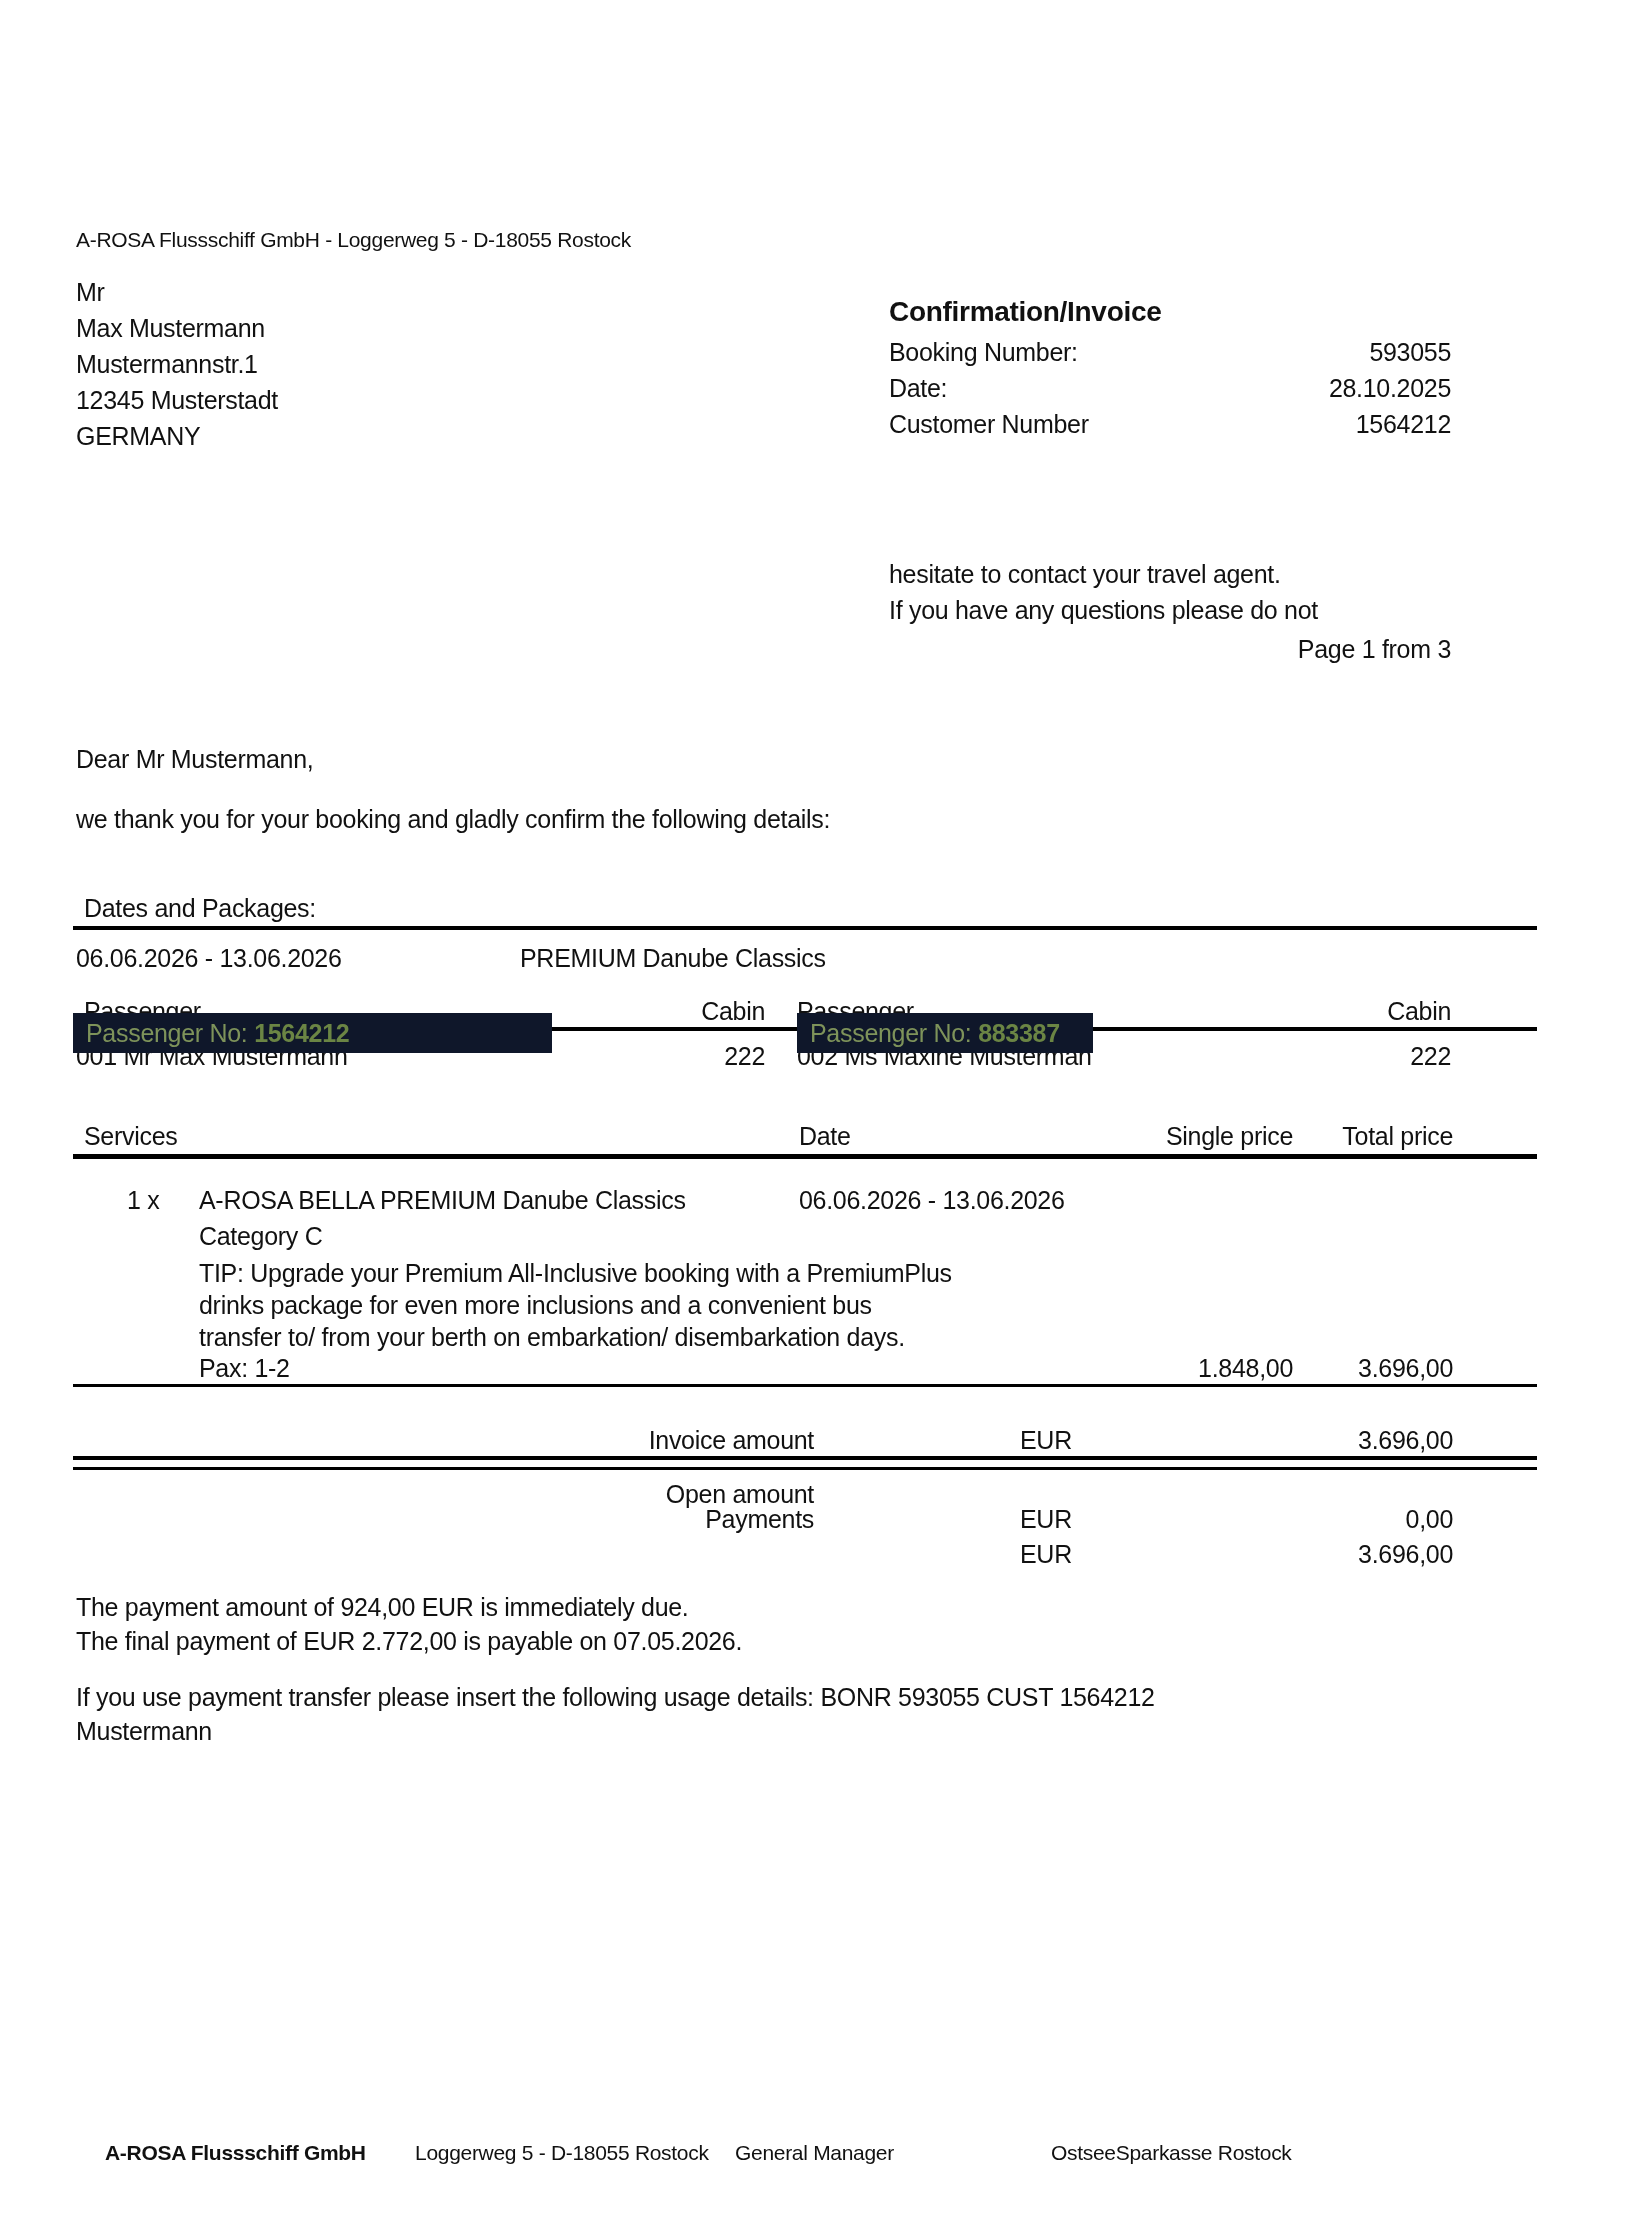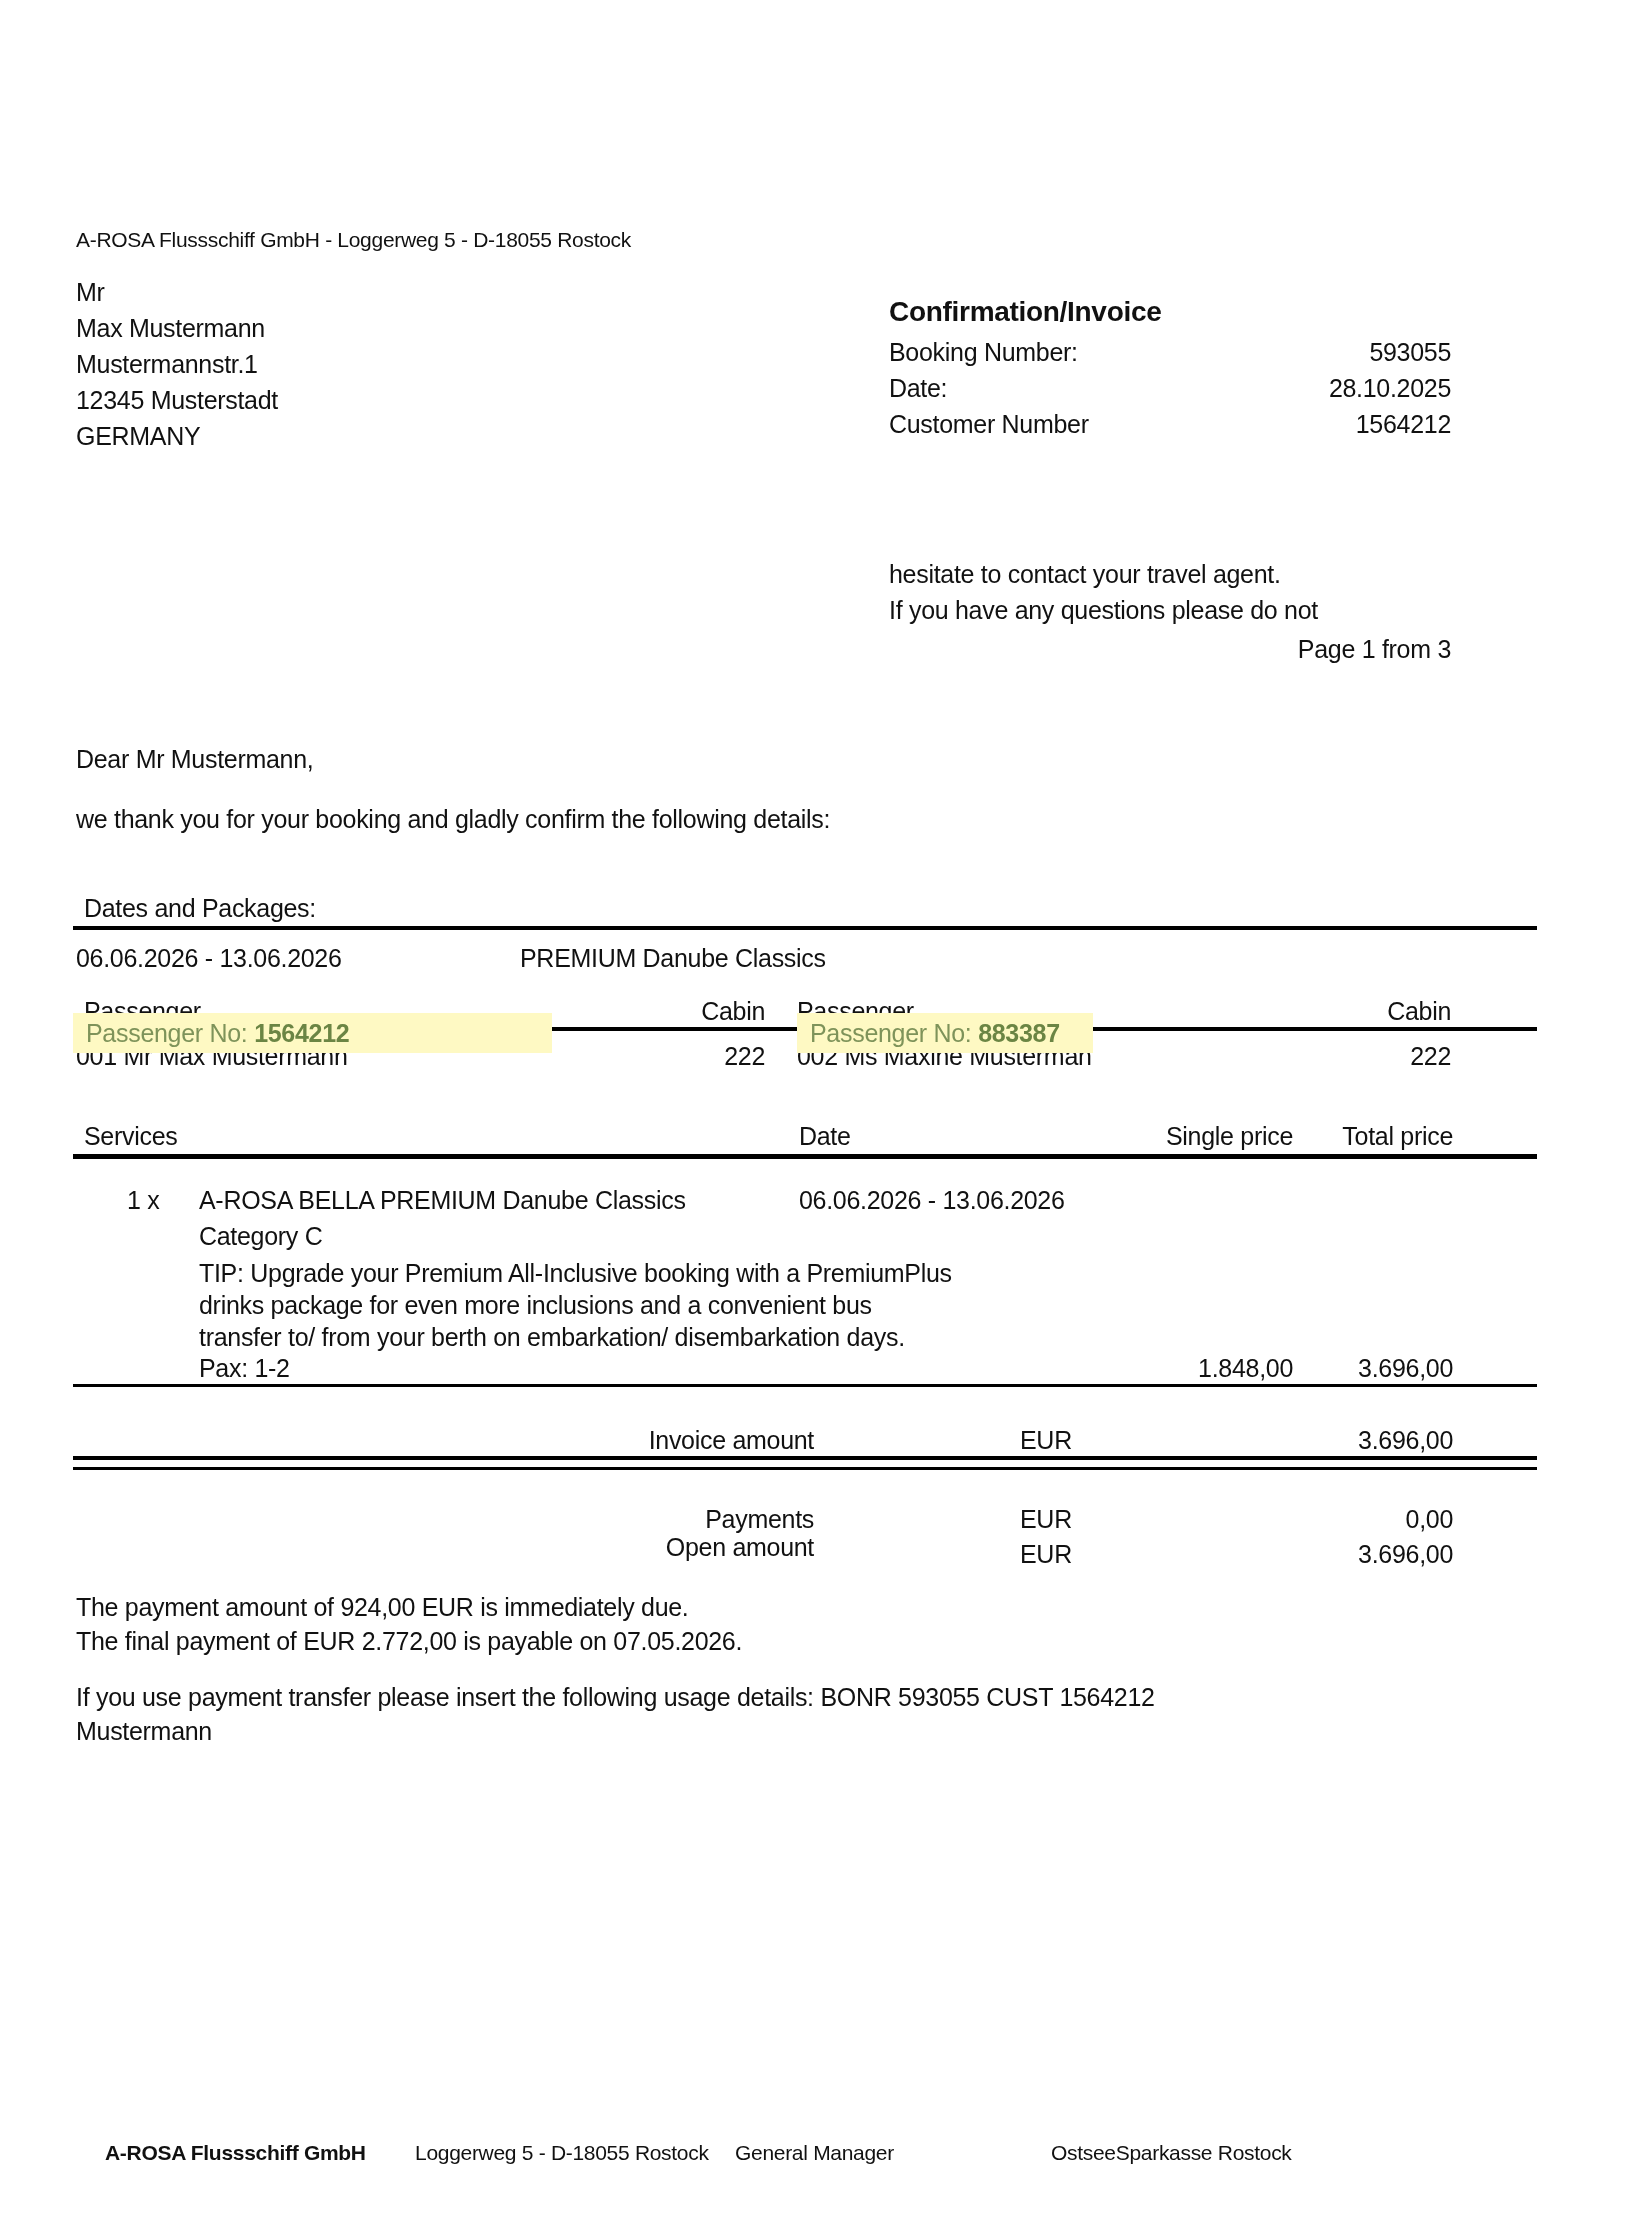--- a/index.html
+++ b/index.html
@@ -35,21 +35,21 @@
   
   .section-title{left:84px;top:893px;}
   .rule1{top:926px;height:4.3px;}
   .pkg-date{left:76px;top:943px;}
   .pkg-name{left:520px;top:943px;}
   .ph-p1{left:84px;top:996px;}  .ph-c1{right:884px;top:996px;}
   .ph-p2{left:797px;top:996px;} .ph-c2{right:198px;top:996px;}
   .rule2{top:1027px;height:4.3px;}
   .pr-n1{left:76px;top:1041px;}  .pr-c1{right:884px;top:1041px;}
   .pr-n2{left:797px;top:1041px;} .pr-c2{right:198px;top:1041px;}
-  .hl{position:absolute;top:1013px;height:40px;background:#fef9c3;
+  .hl{position:absolute;top:1013px;height:40px;background:#0f172a;
       color:#7e935a;font-size:25px;line-height:40px;white-space:nowrap;}
   .hl .num{font-weight:bold;color:#6b8544;}
   .hl1{left:73px;width:479px;padding-left:13px;box-sizing:border-box;}
   .hl2{left:797px;width:296px;padding-left:13px;box-sizing:border-box;}
 
   
   .sh-services{left:84px;top:1121px;text-align:right;}
   .sh-date{left:799px;top:1121px;}
   .sh-single{right:356px;top:1121px;}
   .sh-total{right:196px;top:1121px;}
@@ -62,21 +62,21 @@
   .svc-pax{left:199px;top:1353px;}
   .svc-sp{right:356px;top:1353px;}
   .svc-tp{right:196px;top:1353px;}
   .rule4{top:1384px;height:3.4px;}
 
   
   .tot-l1{right:835px;top:1425px;margin-left:48px;} .tot-c1{left:1020px;top:1425px;} .tot-v1{right:196px;top:1425px;}
   .dbl-rule{position:absolute;left:73px;top:1456px;width:1464px;height:6.9px;
             border-top:4.3px solid #000;border-bottom:3.4px solid #000;box-sizing:content-box;}
   .tot-l2{right:835px;top:1504px;} .tot-c2{left:1020px;top:1504px;} .tot-v2{right:196px;top:1504px;}
-  .tot-l3{right:835px;top:1532px;} .tot-c3{left:1020px;top:1539px;} .tot-v3{right:196px;top:1539px;}
+  .tot-l3{right:835px;top:1479px;} .tot-c3{left:1020px;top:1539px;} .tot-v3{right:196px;top:1539px;}
 
   
   .terms{left:76px;top:1590px;line-height:34px;white-space:normal;}
   .usage{left:76px;top:1680px;line-height:34px;white-space:normal;width:1391px;}
 
   
   .f-company{left:105px;top:2140px;}
   .f-address{left:372px;top:2140px;margin-left:43px;}
   .f-manager{left:735px;top:2140px;}
   .f-bank{left:1051px;top:2140px;}

